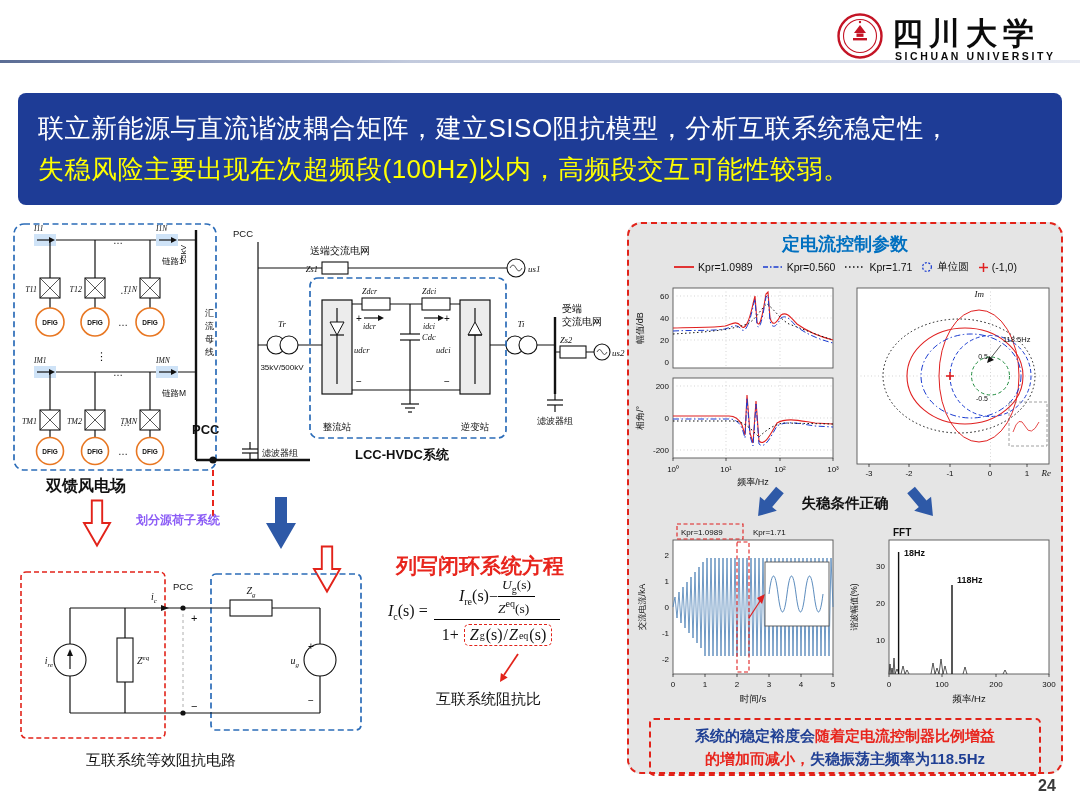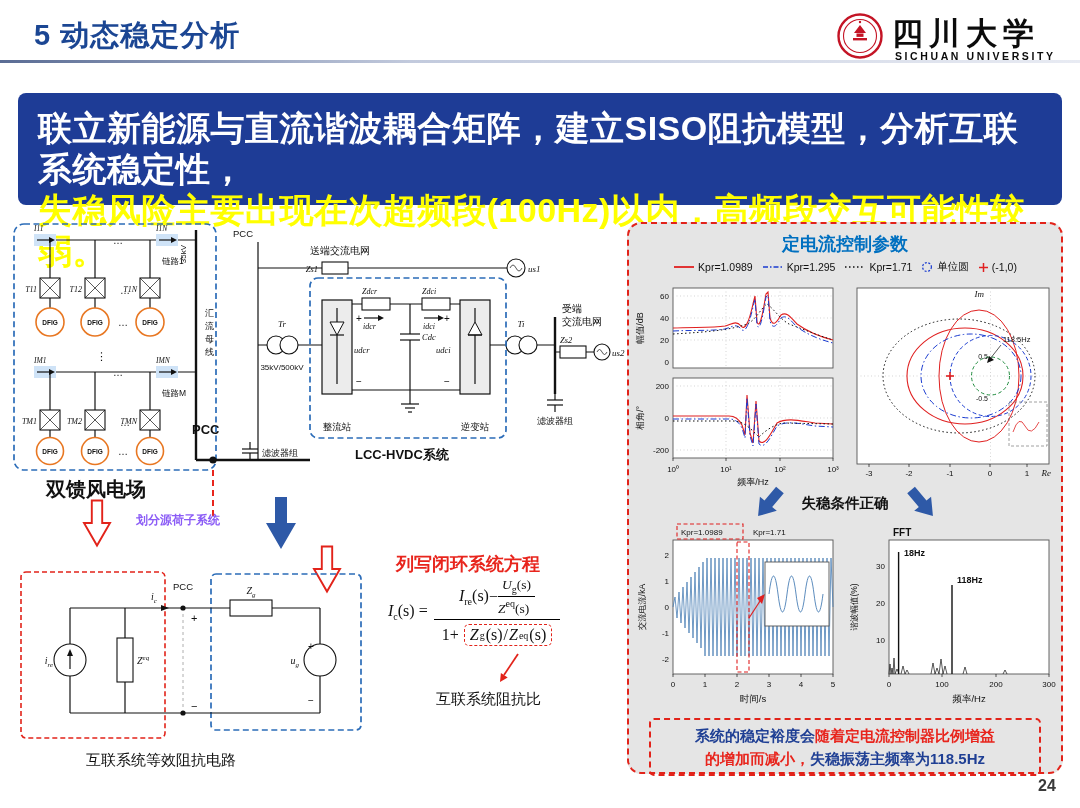--- a/index.html
+++ b/index.html
@@ -8,43 +8,43 @@
   .abs{position:absolute}
   .b{font-weight:bold}
   
   .title{left:34px;top:16px;font-size:29px;font-weight:bold;color:#1b4693;letter-spacing:1px}
   .rule{left:0;top:60px;width:1080px;height:3px;background:linear-gradient(90deg,#5a6c94,#c2cadd 38%,#e8ebf3)}
   .logo-cn{left:892px;top:13px;font-size:31px;font-weight:bold;letter-spacing:6px;font-family:"Liberation Serif",serif;color:#0b0b0b}
   .logo-en{left:895px;top:50px;font-size:10.5px;font-weight:bold;letter-spacing:2.6px;color:#0b0b0b}
   
   .banner{left:18px;top:93px;width:1044px;height:112px;background:#1e3c96;border-radius:8px;
           padding:15px 20px 0 20px;box-sizing:border-box}
-  .banner div{font-size:34px;font-weight:bold;line-height:41px;letter-spacing:.5px}
+  .banner div{font-size:26px;font-weight:normal;line-height:41px;letter-spacing:.5px}
   .banner .l1{color:#ffffff}
   .banner .l2{color:#ffff00}
   
   svg{overflow:visible}
   svg text{fill:#111;font-family:"Liberation Sans",sans-serif}
   .it{font-style:italic;font-family:"Liberation Serif",serif}
   .k{stroke:#111;stroke-width:1.2;fill:none}
   .k2{stroke:#111;stroke-width:2.4;fill:none}
   .thin{stroke:#111;stroke-width:.7;fill:none}
   .comp{fill:#fff;stroke:#111;stroke-width:1.1}
   .gray{fill:#ececec;stroke:#111;stroke-width:1.2}
   .dash-blue{fill:none;stroke:#2b6cb8;stroke-width:1.7;stroke-dasharray:6 3.5}
   .dash-red{fill:none;stroke:#e2231a;stroke-width:1.6;stroke-dasharray:5 3}
   .t65{font-size:6.5px}.t7{font-size:7px}.t75{font-size:7.5px}.t8{font-size:8px}.t85{font-size:8.5px}
   .t9{font-size:9px}.t95{font-size:9.5px}.t10{font-size:10px}.t11{font-size:11px}.t13{font-size:13px}
   .grid{stroke:#bbb;stroke-width:.6;stroke-dasharray:1 2.5;fill:none}
   .axis{fill:#fff;stroke:#555;stroke-width:.9}
   
-  .lbl-windfarm{left:46px;top:476px;font-size:20px;font-weight:bold}
+  .lbl-windfarm{left:46px;top:476px;font-size:16px;font-weight:bold}
   .step1{left:136px;top:512px;font-size:12px;font-weight:bold;color:#8b5cf6}
   .step2{left:352px;top:508px;font-size:17px;font-weight:bold;color:#1f3f94}
-  .eq-head{left:396px;top:552px;font-size:18px;font-weight:bold;color:#e8251d}
+  .eq-head{left:396px;top:552px;font-size:21px;font-weight:bold;color:#e8251d}
   .ratio-lbl{left:436px;top:690px;font-size:15px;font-weight:normal}
   .circ-cap{left:86px;top:751px;font-size:15px;font-weight:normal}
   .red-drop{left:212px;top:470px;height:46px;width:0;border-left:2px dashed #e8251d}
   
   .formula{left:388px;top:577px;font-family:"Liberation Serif",serif;font-size:16px;display:flex;align-items:center;gap:6px}
   .formula i{font-style:italic}
   .formula sub{font-size:10px}
   .formula sup{font-size:10px}
   .bigfrac{display:inline-flex;flex-direction:column;align-items:center}
   .bigfrac .num{display:flex;align-items:center;padding:0 8px 3px}
@@ -64,21 +64,20 @@
               text-align:center;font-size:15px;font-weight:bold;line-height:23px;padding:4px 6px}
   .conclusion .blue{color:#1f3f94}
   .conclusion .red{color:#e8251d}
   .pagenum{left:1038px;top:777px;font-size:16px;font-weight:bold;color:#3a3a3a}
 </style>
 </head>
 <body>
 
 <div class="slide">
 
-  <div class="abs title">5 动态稳定分析</div>
   <div class="abs rule"></div>
 
   <svg class="abs" style="left:836px;top:12px" width="48" height="48" viewBox="0 0 48 48">
     <circle cx="24" cy="24" r="21.5" fill="#fff" stroke="#c41425" stroke-width="2.4"></circle>
     <circle cx="24" cy="24" r="16.5" fill="none" stroke="#c41425" stroke-width="1.1"></circle>
     <path d="M24,13 l-6,8 h12 z" fill="#c41425"></path>
     <rect x="20.5" y="21.5" width="7" height="3.4" fill="#c41425"></rect>
     <path d="M17,26 h14 v2.4 h-14 z" fill="#c41425"></path>
     <circle cx="24" cy="10" r="1.2" fill="#c41425"></circle>
   </svg>
@@ -362,21 +361,21 @@
       <span class="li">
           <svg width="22" height="10">
             <line x1="1" y1="5" x2="21" y2="5" stroke="#e02020" stroke-width="1.8"></line>
           </svg>
           <span>Kpr=1.0989</span>
         </span>
       <span class="li">
           <svg width="22" height="10">
             <line x1="1" y1="5" x2="21" y2="5" stroke="#1a3bd0" stroke-width="1.6" stroke-dasharray="5 2 1.5 2"></line>
           </svg>
-          <span>Kpr=1.295</span>
+          <span>Kpr=0.560</span>
         </span>
       <span class="li">
           <svg width="22" height="10">
             <line x1="1" y1="5" x2="21" y2="5" stroke="#111" stroke-width="1.6" stroke-dasharray="1.5 2.5"></line>
           </svg>
           <span>Kpr=1.71</span>
         </span>
       <span class="li">
           <svg width="13" height="12">
             <circle cx="6" cy="6" r="4.4" fill="none" stroke="#1a3bd0" stroke-width="1.2" stroke-dasharray="2 1.6"></circle>

